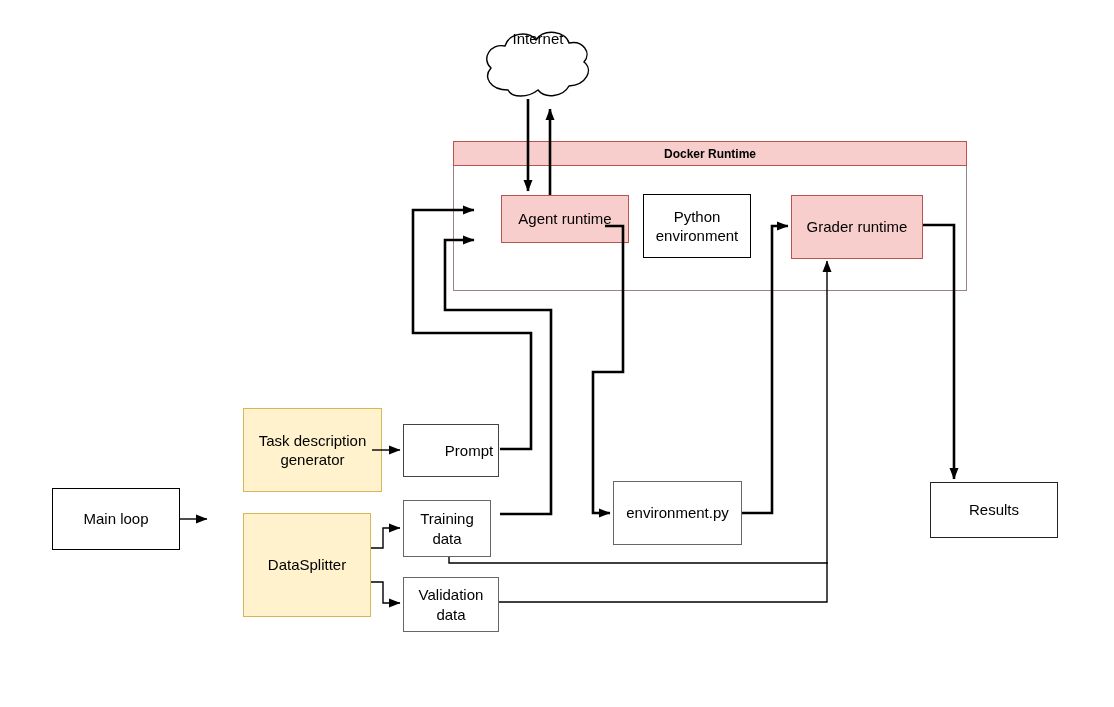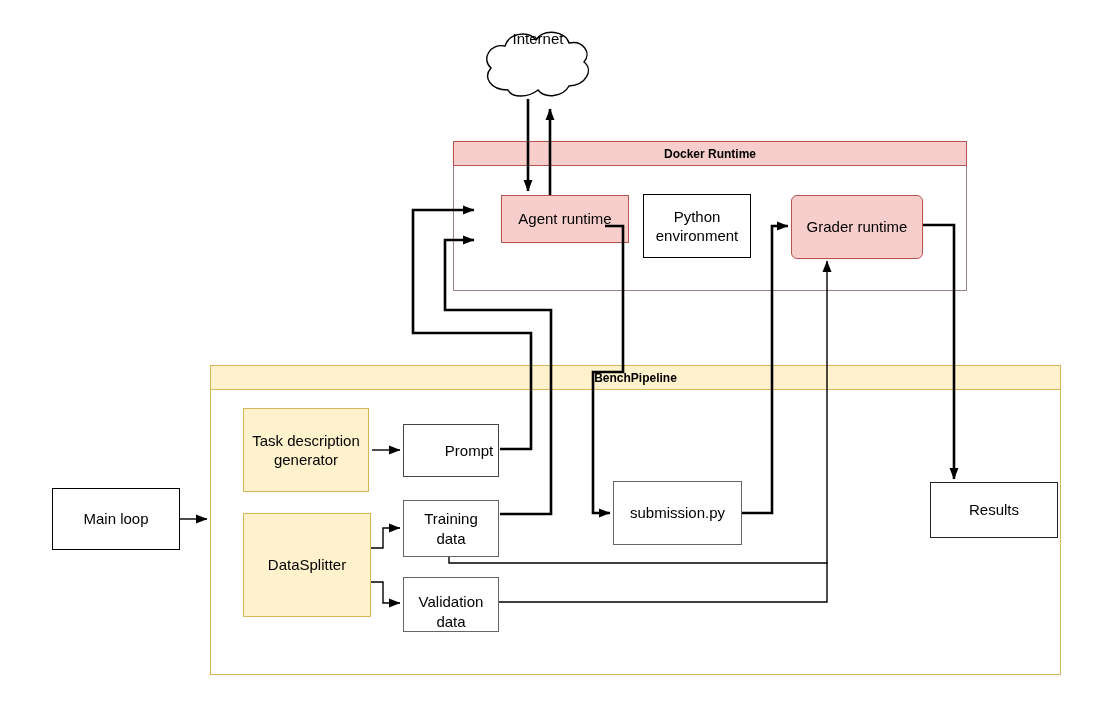--- a/index.html
+++ b/index.html
@@ -20,51 +20,46 @@
   .node{
     position:absolute;display:flex;align-items:center;justify-content:center;
     text-align:center;font-size:15px;line-height:1.3;background:#ffffff;
     border:1px solid #666666;white-space:pre-line;box-sizing:border-box;
   }
   .node.pink{background:#f8cecc;border-color:#b85450;}
   .node.yellow{background:#fff2cc;border-color:#d6b656;}
   .node.dark{border-color:#000000;}
   .node.agent{left:477px;top:195px;width:128px;height:48px;margin-left:24px;}
   .node.python{left:643px;top:194px;width:108px;height:64px;}
-  .node.grader{left:791px;top:195px;width:132px;height:64px;border-radius:6px;}
-  .node.taskgen{left:243px;top:408px;width:126px;height:84px;}
+  .node.grader{left:791px;top:195px;width:132px;height:64px;}
+  .node.taskgen{left:243px;top:408px;width:139px;height:84px;}
   .node.prompt{left:403px;top:424px;width:96px;height:53px;border-color:#444;padding-left:36px;}
   .node.datasplitter{left:243px;top:513px;width:128px;height:104px;}
-  .node.training{left:403px;top:500px;width:96px;height:57px;}
-  .node.validation{left:403px;top:577px;width:96px;height:55px;align-items:flex-end;}
+  .node.training{left:403px;top:500px;width:88px;height:57px;}
+  .node.validation{left:403px;top:577px;width:96px;height:55px;}
   .node.mainloop{left:52px;top:488px;width:128px;height:62px;border-color:#000;}
   .node.submission{left:613px;top:481px;width:129px;height:64px;}
   .node.results{left:930px;top:482px;width:128px;height:56px;border-color:#222;}
   .cloud-label{
     position:absolute;left:478px;top:30px;width:120px;height:74px;
     display:flex;align-items:flex-start;justify-content:center;font-size:15px;
   }
   svg.overlay{position:absolute;left:0;top:0;pointer-events:none;}
 </style>
 </head>
 <body>
 
 <div class="stage">
 
   <div class="container docker">
     <div class="container-header">
       <span>Docker Runtime</span>
     </div>
   </div>
 
-  <div class="container bench">
-    <div class="container-header">
-      <span>BenchPipeline</span>
-    </div>
-  </div>
 
   <svg class="overlay" width="1114" height="707" aria-hidden="true">
     <path d="M 508 90
          C 490 90 483 77 491 68
          C 481 59 490 43 505 46
          C 509 33 528 30 536 40
          C 544 28 566 31 569 43
          C 583 40 592 53 584 62
          C 594 70 586 85 569 86
          C 563 97 545 99 538 90
@@ -99,21 +94,21 @@
 data</span>
   </div>
   <div class="node validation">
     <span>Validation
 data</span>
   </div>
   <div class="node mainloop">
     <span>Main loop</span>
   </div>
   <div class="node submission">
-    <span>submission.py</span>
+    <span>environment.py</span>
   </div>
   <div class="node results">
     <span>Results</span>
   </div>
 
   <svg class="overlay" width="1114" height="707" aria-hidden="true">
     <defs>
       <marker id="ah" markerWidth="12" markerHeight="10" refX="11" refY="5" orient="auto" markerUnits="userSpaceOnUse">
         <path d="M0,0.5 L11.5,5 L0,9.5 Z" fill="#000000"></path>
       </marker>

